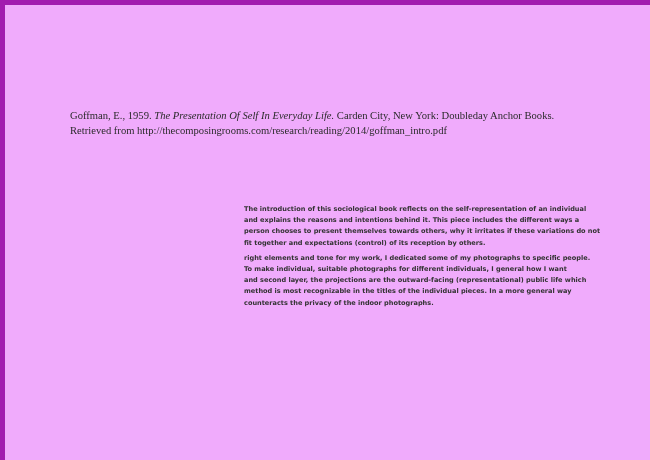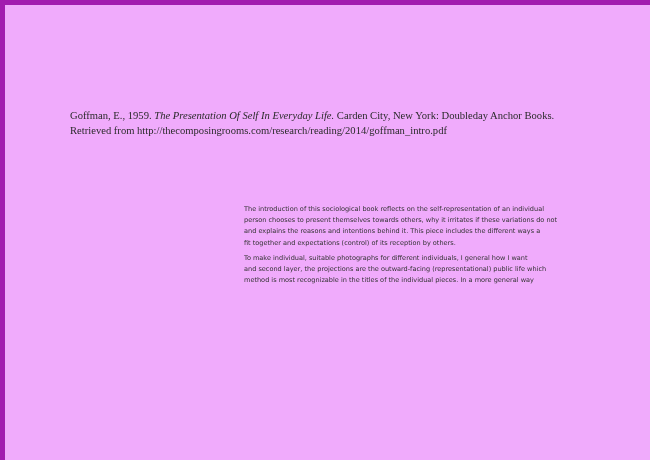--- a/index.html
+++ b/index.html
@@ -15,40 +15,42 @@
     font-family: "Liberation Serif", "DejaVu Serif", serif;
     font-size: 10.6px; line-height: 15px; color: #2a2a2a;
     white-space: nowrap;
   }
   .citation .title { font-style: italic; }
   .body-text {
     position: absolute; left: 239px; top: 199px; width: 360px;
     font-family: "DejaVu Sans", "Liberation Sans", sans-serif;
     font-size: 6.55px; line-height: 11.2px; color: #333333;
   }
-  .body-text p { margin: 0 0 4px 0; }
+  .body-text p { margin: 0 0 4px 0; font-weight: bold; }
   .line { display: block; white-space: nowrap; }
 </style>
 </head>
 <body>
 
 <div class="page">
 
   <div class="citation">
     <div><span>Goffman, E., 1959. </span><span class="title">The Presentation Of Self In Everyday Life.</span><span> Carden City, New York: Doubleday Anchor Books.</span></div>
     <div>Retrieved from http://thecomposingrooms.com/research/reading/2014/goffman_intro.pdf</div>
   </div>
 
   <div class="body-text">
     <p>
       <span class="line">The introduction of this sociological book reflects on the self-representation of an individual</span>
+      <span class="line">and explains the reasons and intentions behind it. This piece includes the different ways a</span>
       <span class="line">person chooses to present themselves towards others, why it irritates if these variations do not</span>
-      <span class="line">and explains the reasons and intentions behind it. This piece includes the different ways a</span>
       <span class="line">fit together and expectations (control) of its reception by others.</span>
     </p>
     <p>
+      <span class="line">right elements and tone for my work, I dedicated some of my photographs to specific people.</span>
       <span class="line">To make individual, suitable photographs for different individuals, I general how I want</span>
       <span class="line">and second layer, the projections are the outward-facing (representational) public life which</span>
       <span class="line">method is most recognizable in the titles of the individual pieces. In a more general way</span>
+      <span class="line">counteracts the privacy of the indoor photographs.</span>
     </p>
   </div>
 
 </div>
 
 </body></html>

